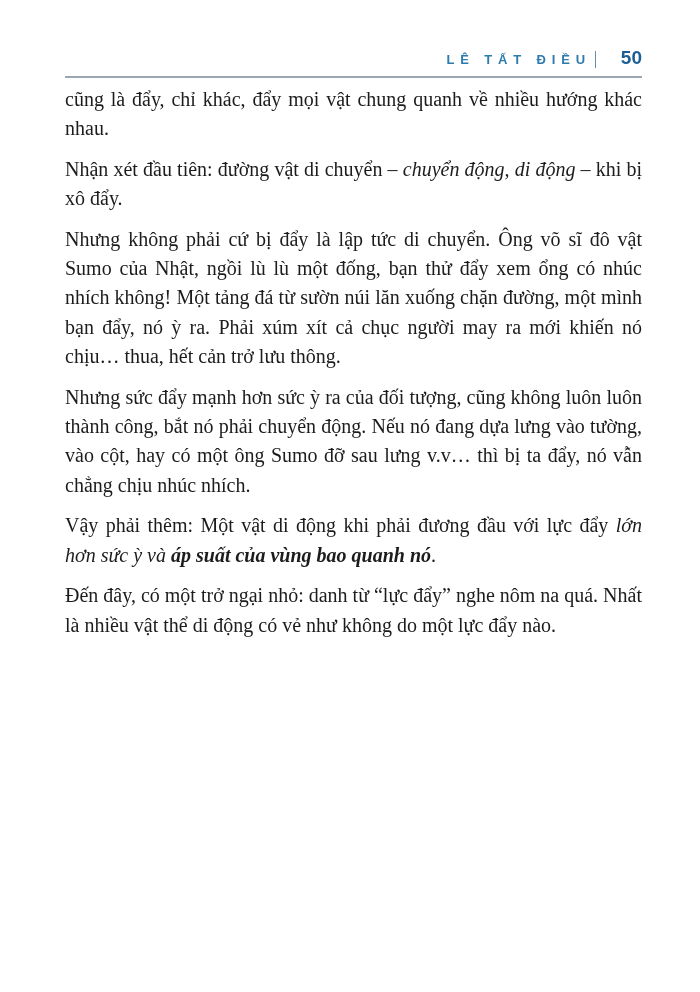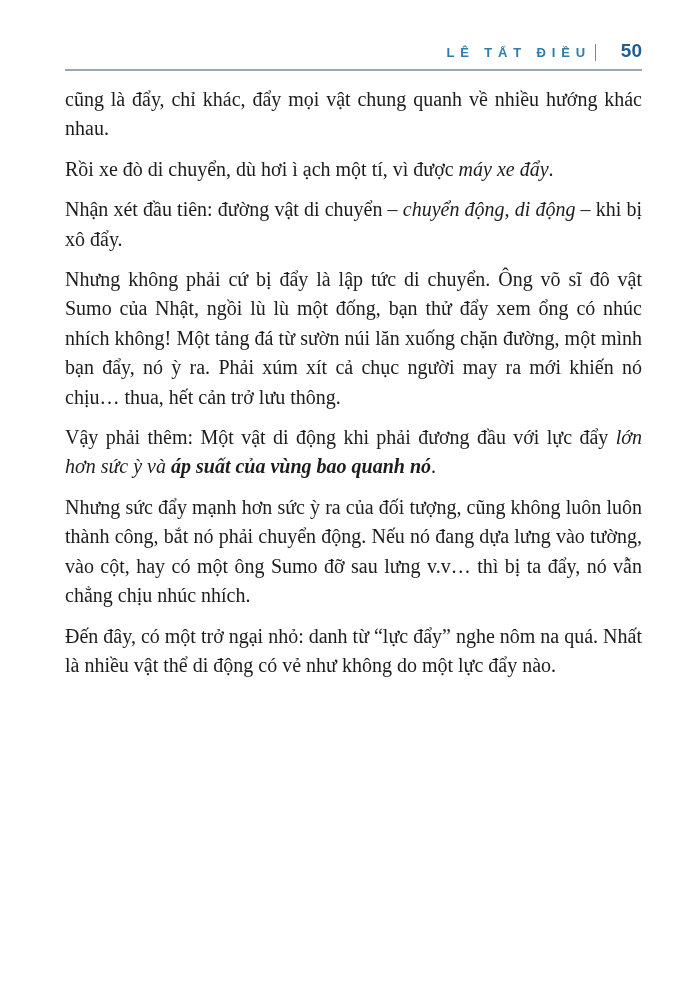--- a/index.html
+++ b/index.html
@@ -11,21 +11,21 @@
     position: relative;
     width: 700px;
     height: 992px;
     background: #ffffff;
     overflow: hidden;
     font-family: "Liberation Serif", "DejaVu Serif", serif;
   }
   
   .page-header {
     position: absolute;
-    top: 40px;
+    top: 47px;
     left: 65px;
     right: 58px;
     height: 32px;
   }
   .header-text {
     position: absolute;
     right: 0;
     top: 0;
     display: flex;
     align-items: baseline;
@@ -90,21 +90,20 @@
       <span class="author-name">LÊ TẤT ĐIỀU</span>
       <span class="header-sep">|</span>
       <span class="page-number">50</span>
     </div>
     <hr class="header-divider">
   </header>
 
   <main class="page-body">
 
   <p class="para"><span class="run-n">cũng là đẩy, chỉ khác, đẩy mọi vật chung quanh về nhiều hướng khác nhau.</span></p>
-      <p class="para"><span class="run-n">Rồi xe đò di chuyển, dù hơi ì ạch một tí, vì được </span><span class="run-i">máy xe đẩy</span><span class="run-n">.</span></p>
       <p class="para"><span class="run-n">Nhận xét đầu tiên: đường vật di chuyển – </span><span class="run-i">chuyển động, di động</span><span class="run-n"> – khi bị xô đẩy.</span></p>
       <p class="para"><span class="run-n">Nhưng không phải cứ bị đẩy là lập tức di chuyển. Ông võ sĩ đô vật Sumo của Nhật, ngồi lù lù một đống, bạn thử đẩy xem ổng có nhúc nhích không! Một tảng đá từ sườn núi lăn xuống chặn đường, một mình bạn đẩy, nó ỳ ra. Phải xúm xít cả chục người may ra mới khiến nó chịu… thua, hết cản trở lưu thông.</span></p>
+      <p class="para"><span class="run-n">Nhưng sức đẩy mạnh hơn sức ỳ ra của đối tượng, cũng không luôn luôn thành công, bắt nó phải chuyển động. Nếu nó đang dựa lưng vào tường, vào cột, hay có một ông Sumo đỡ sau lưng v.v… thì bị ta đẩy, nó vẫn chẳng chịu nhúc nhích.</span></p>
       <p class="para"><span class="run-n">Vậy phải thêm: Một vật di động khi phải đương đầu với lực đẩy </span><span class="run-i">lớn hơn sức ỳ và </span><span class="run-bi">áp suất của vùng bao quanh nó</span><span class="run-n">.</span></p>
-      <p class="para"><span class="run-n">Nhưng sức đẩy mạnh hơn sức ỳ ra của đối tượng, cũng không luôn luôn thành công, bắt nó phải chuyển động. Nếu nó đang dựa lưng vào tường, vào cột, hay có một ông Sumo đỡ sau lưng v.v… thì bị ta đẩy, nó vẫn chẳng chịu nhúc nhích.</span></p>
       <p class="para"><span class="run-n">Đến đây, có một trở ngại nhỏ: danh từ “lực đẩy” nghe nôm na quá. Nhất là nhiều vật thể di động có vẻ như không do một lực đẩy nào.</span></p>
     </main>
 
 </div>
 
 </body></html>

